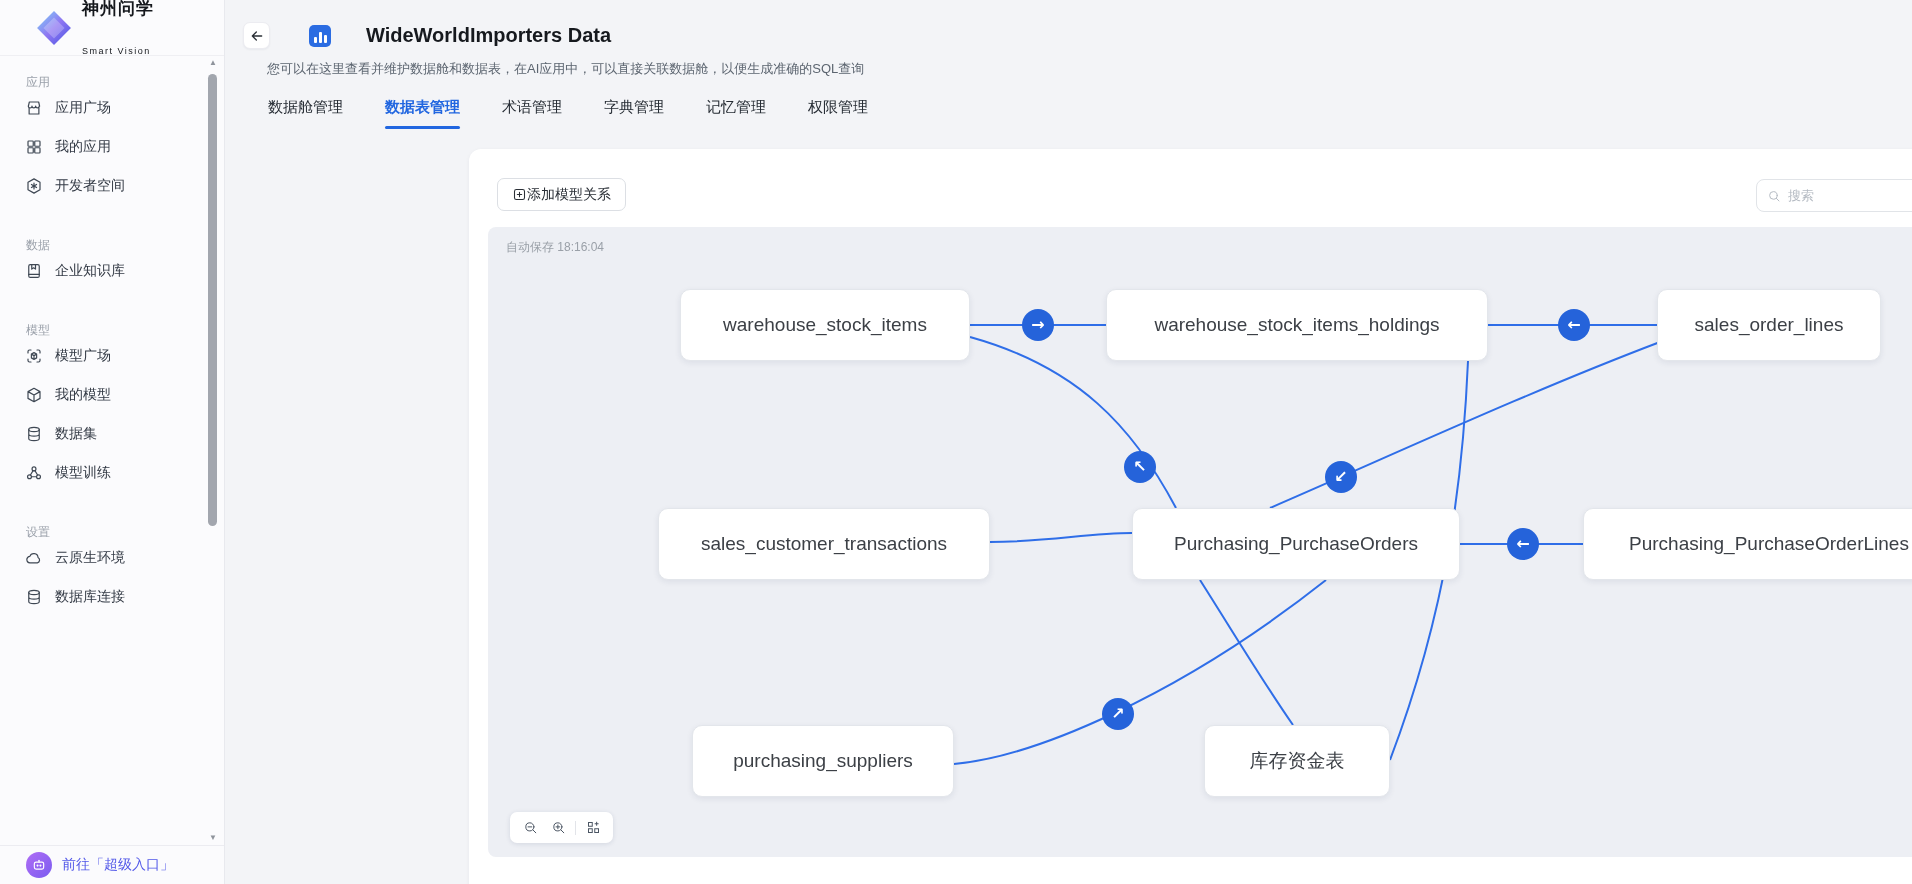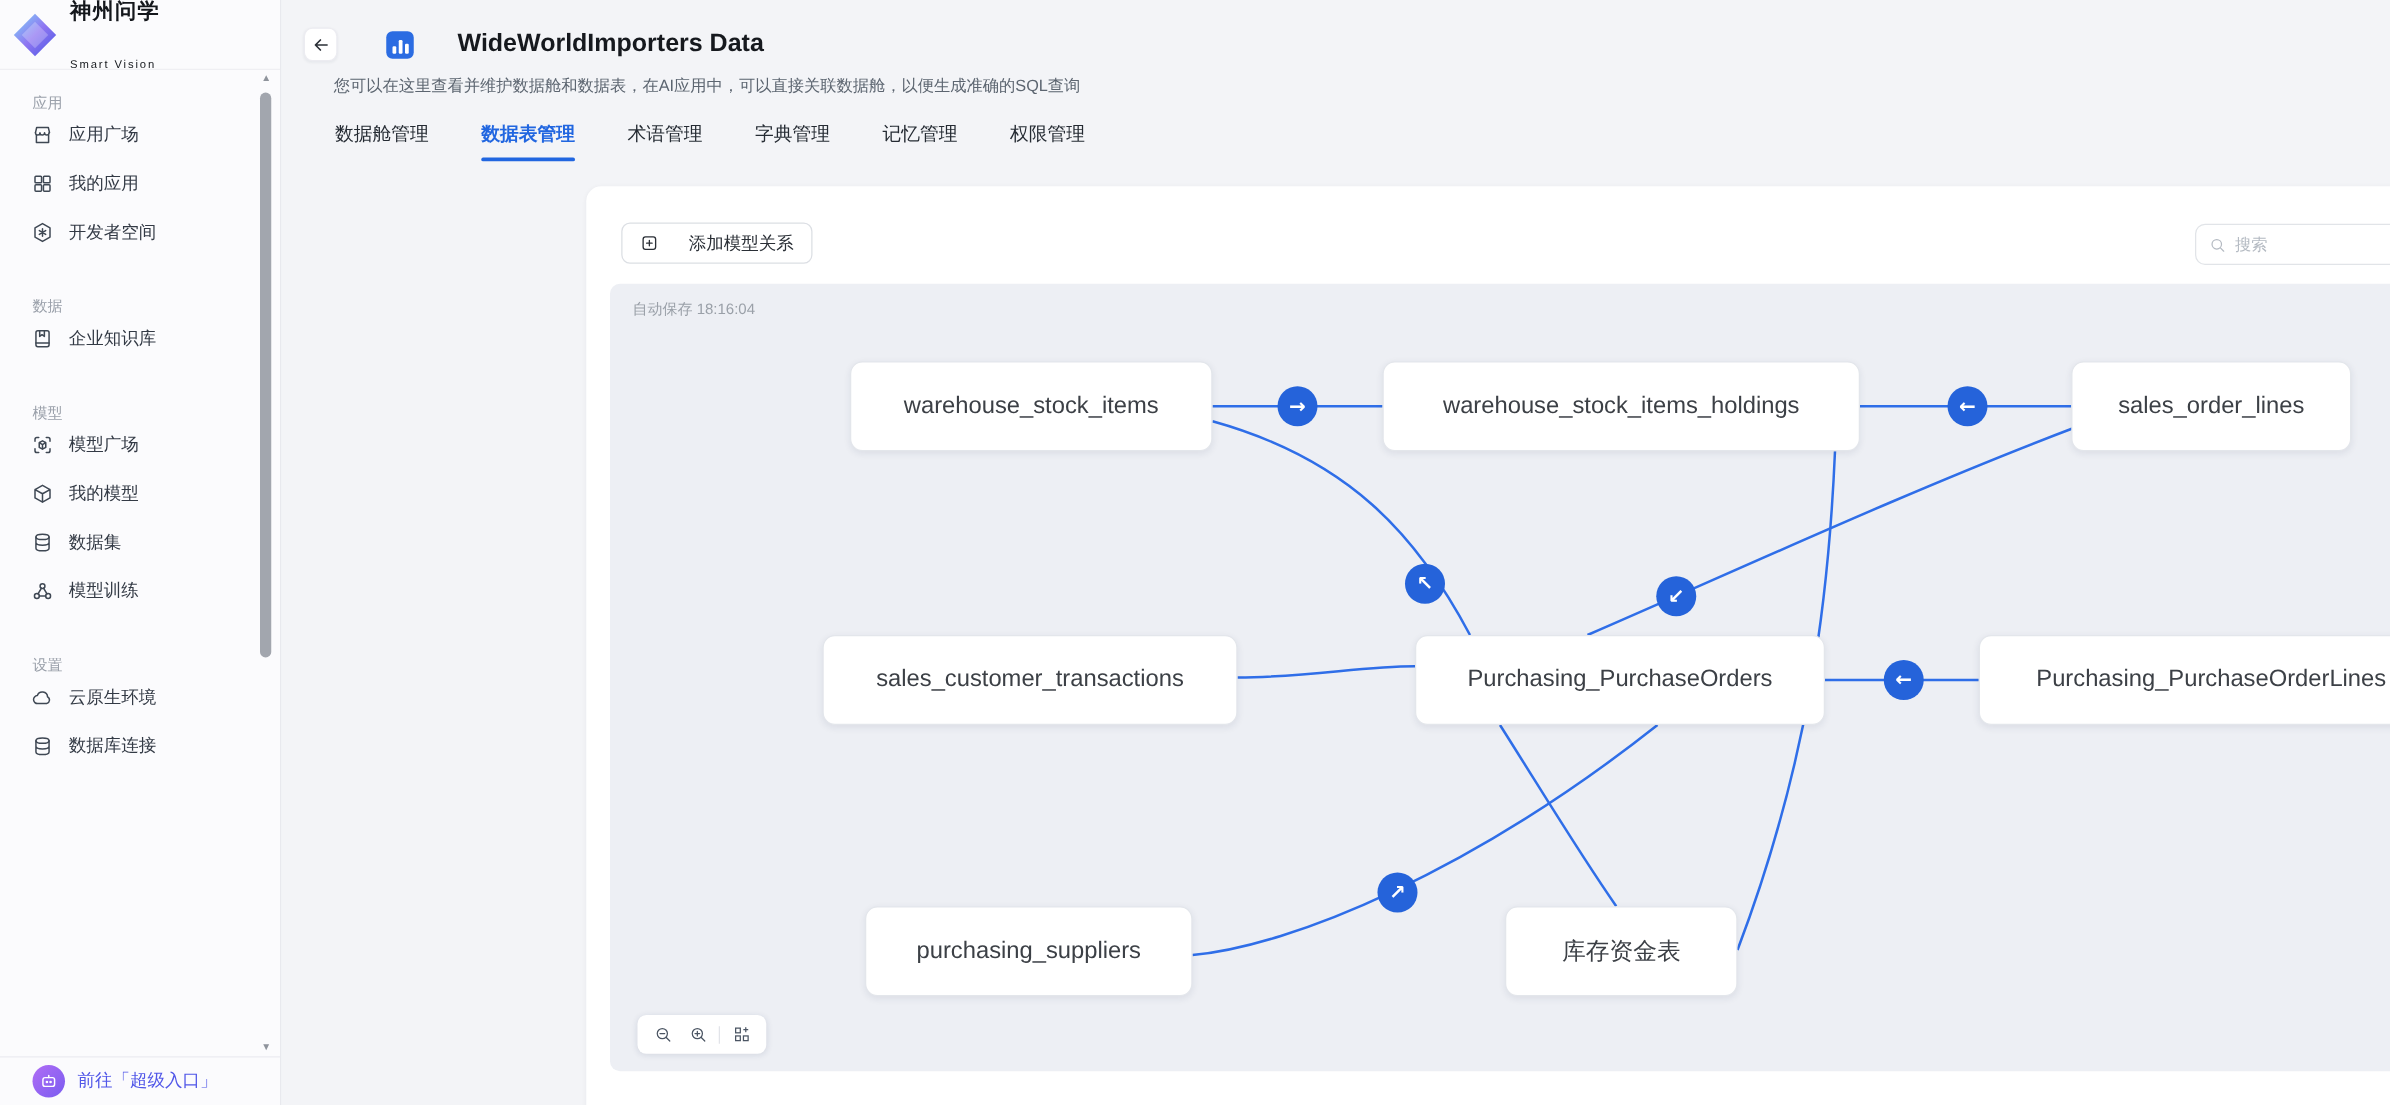--- a/index.html
+++ b/index.html
@@ -3,21 +3,21 @@
 <meta charset="utf-8">
 <style>
   * { margin:0; padding:0; box-sizing:border-box; }
   html,body { width:1912px; height:884px; overflow:hidden;
     font-family:"Liberation Sans","DejaVu Sans",sans-serif; background:#f3f4f7; color:#23272e; }
   #app { position:relative; width:1912px; height:884px; display:flex; }
 
   
   #sidebar { position:relative; width:225px; height:884px; background:#fbfbfd;
     border-right:1px solid #e8e9ee; flex:0 0 auto; }
-  .logo-row { height:56px; display:flex; align-items:center; padding-left:10px;
+  .logo-row { height:56px; display:flex; align-items:center; padding-left:36px;
     border-bottom:1px solid #efeff3; }
   .logo-mark { width:36px; height:36px; margin-right:10px; }
   .logo-texts .t1 { font-size:17px; font-weight:700; color:#14171c; line-height:18px; letter-spacing:1px;}
   .logo-texts .t2 { font-size:9px; color:#14171c; letter-spacing:1.5px;margin-top:28px; }
   #nav { padding:4px 12px 0 12px; }
   .sec-label { font-size:12px; color:#9aa0aa; margin:22px 0 8px 14px; }
   #nav > .section:first-child .sec-label { margin-top:14px; }
   .nav-item { display:flex; height:38px; margin-bottom:1px;
     padding-left:13px; border-radius:10px; cursor:pointer; color:#333a45; font-size:14px; }
   .nav-item svg { width:18px; height:18px; margin-right:12px; stroke:#3f4854; fill:none;
@@ -59,21 +59,21 @@
   .tab { position:relative; font-size:15px; font-weight:500; color:#252b33; padding-bottom:12px; cursor:pointer;}
   .tab.active { color:#2166e0; font-weight:700; }
   .tab.active::after { content:""; position:absolute; left:0; right:0; bottom:0; height:3px;
     border-radius:2px; background:#2166e0; }
 
   
   #card { position:absolute; left:244px; top:149px; width:1641px; height:760px; background:#fff;
     border-radius:12px; box-shadow:0 1px 4px rgba(25,35,65,.05); }
   #card-toolbar { position:relative; height:78px; }
   .add-btn { position:absolute; left:28px; top:29px; height:33px; display:flex; align-items:center;
-    gap:24px; padding:0 14px; background:#fff; border:1px solid #dcdfe4; border-radius:7px;
+    gap:0; padding:0 14px; background:#fff; border:1px solid #dcdfe4; border-radius:7px;
     font-size:14px; color:#2a2f36; cursor:pointer; }
   .add-btn svg { width:15px; height:15px; stroke:#2a2f36; stroke-width:1.7; fill:none; stroke-linecap:round;}
   .search-box { position:absolute; left:1287px; top:30px; width:196px; height:33px;
     border:1px solid #e1e4e8; border-radius:8px; background:#fff; display:flex; align-items:center;
     padding:0 10px; gap:7px; }
   .search-box svg { width:14px; height:14px; stroke:#b4bac2; stroke-width:1.7; fill:none; stroke-linecap:round;}
   .search-box input { border:none; outline:none; font-size:13px; color:#333; width:150px; background:transparent;}
   .search-box input::placeholder { color:#b4bac2; }
 
   

